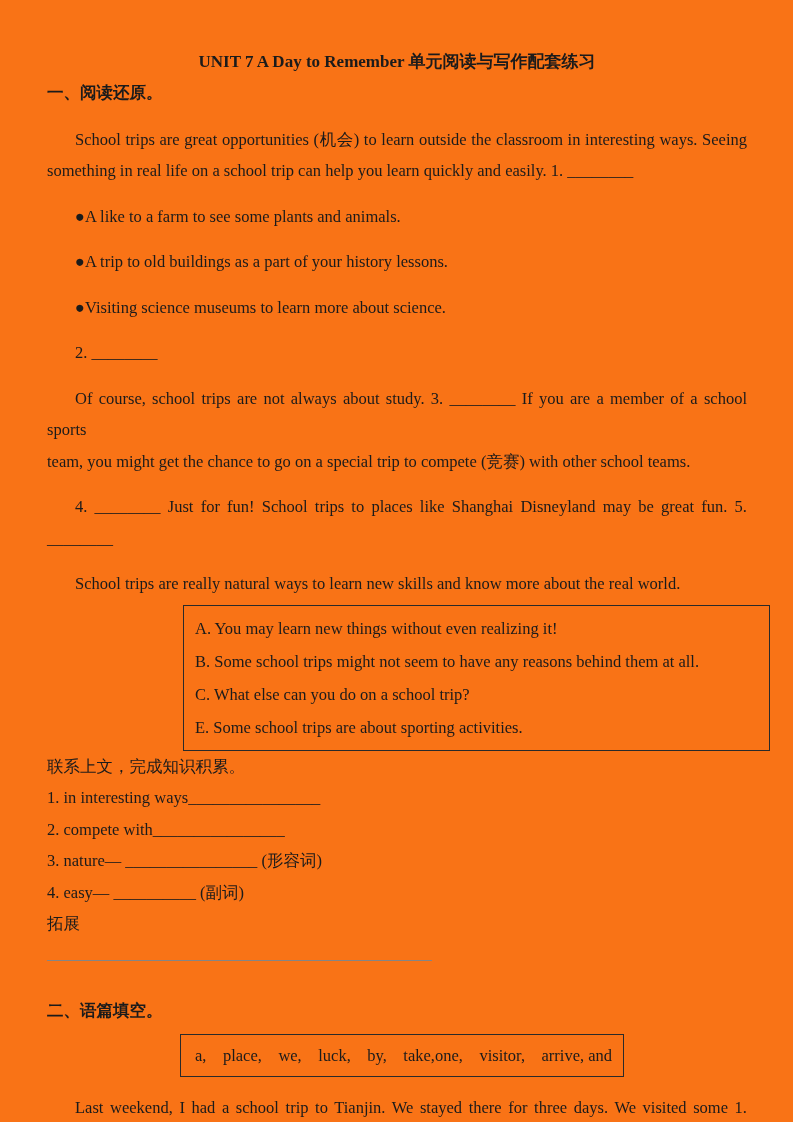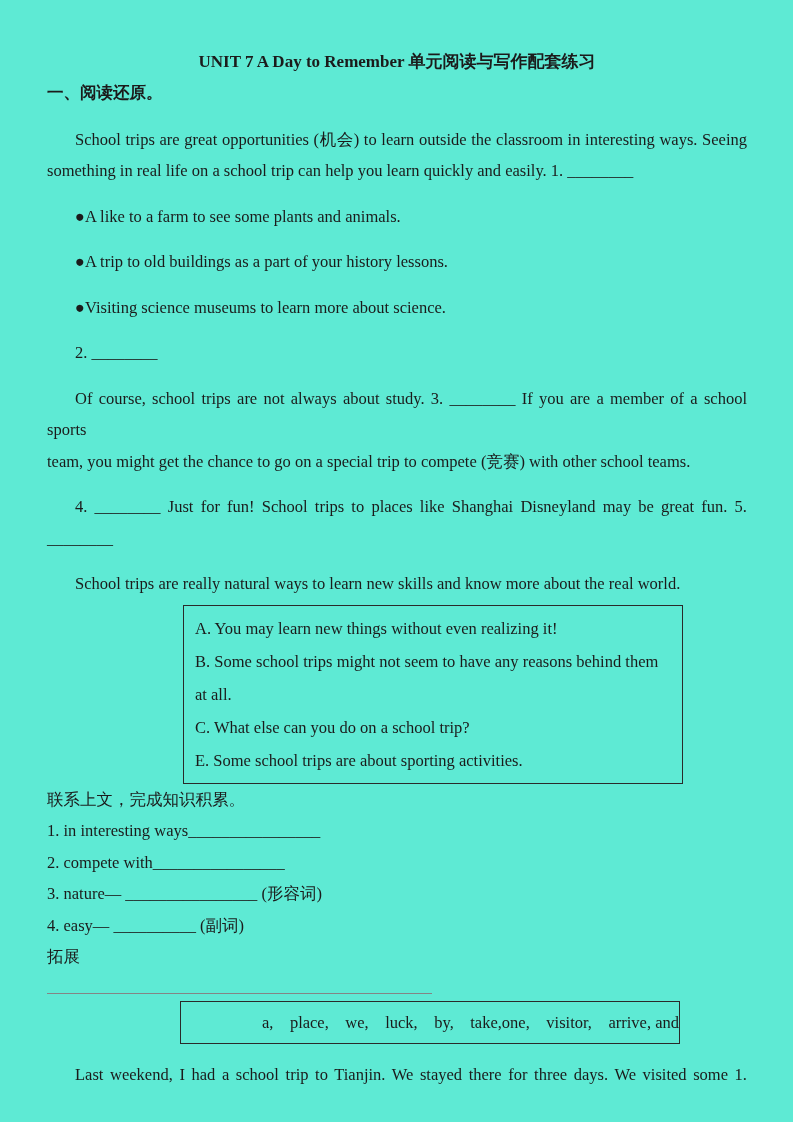--- a/index.html
+++ b/index.html
@@ -1,21 +1,21 @@
 <!DOCTYPE html>
 <html><head>
 <meta charset="utf-8">
 <style>
   html, body { margin: 0; padding: 0; background: #e8e8e8; }
   .page {
     position: relative;
     width: 793px;
     height: 1122px;
     margin: 0 auto;
-    background: #5eead4;
+    background: #f97316;
     box-sizing: border-box;
     padding: 46px 46px 0 47px;
     font-family: "Liberation Serif", "DejaVu Serif", serif;
     font-size: 16.5px;
     color: #1b1b1b;
     overflow: hidden;
   }
   .title {
     text-align: center;
     font-weight: bold;
@@ -26,41 +26,40 @@
   .h-sec {
     font-weight: bold;
     line-height: 31.5px;
     font-family: Liberation Mono, monospace;
   }
   .line { line-height: 31.5px; }
   .indent { text-indent: 28px; margin-top: 14px; }
   .just { text-align: justify; text-align-last: justify; }
   .options-box {
     margin-left: 136px;
-    width: 500px;
+    width: 587px;
     border: 1.5px solid #2a2a2a;
     box-sizing: border-box;
     margin-top: 5px;
     padding: 6px 8px 6px 11px;
   }
   .opt { line-height: 33px; }
   .answer-line {
     margin-top: 20px;
     width: 385px;
     height: 0;
     border-top: 1.6px solid #858585;
   }
   .sec2 { margin-top: 35px; }
   .wordbank-box {
     margin-left: 133px;
     margin-top: 7px;
-    width: 500px;
+    width: 444px;
     border: 1.5px solid #2a2a2a;
     box-sizing: border-box;
-    text-align: right;
   }
   .wb-text {
     line-height: 41px;
     padding-left: 14px;
     white-space: pre;
   }
   .last-para { margin-top: 15px; }
 </style>
 </head>
 <body>
@@ -98,20 +97,21 @@
   <div class="line">联系上文，完成知识积累。</div>
   <div class="line">1. in interesting ways________________</div>
   <div class="line">2. compete with________________</div>
   <div class="line">3. nature— ________________ (形容词)</div>
   <div class="line">4. easy— __________ (副词)</div>
 
   <div class="line">拓展</div>
 
   <div class="answer-line"></div>
 
+  <div class="h-sec sec2">二、语篇填空。</div>
 
   <div class="wordbank-box">
     <div class="wb-text">a,    place,    we,    luck,    by,    take,one,    visitor,    arrive, and</div>
   </div>
 
   <div class="line indent just last-para">Last weekend, I had a school trip to Tianjin. We stayed there for three days. We visited some 1.</div>
 
 </div>
 
 </body></html>

